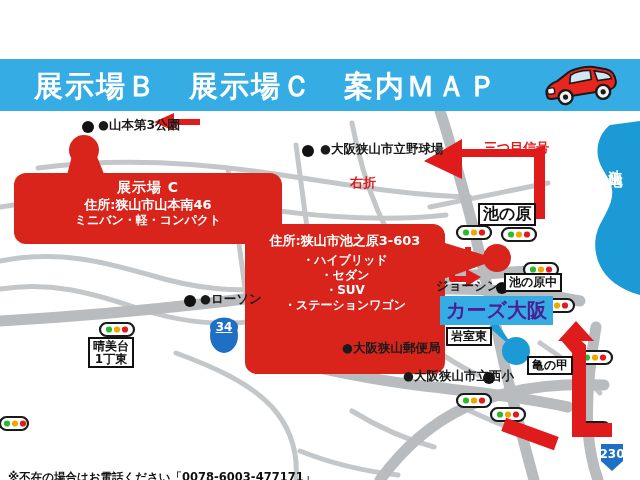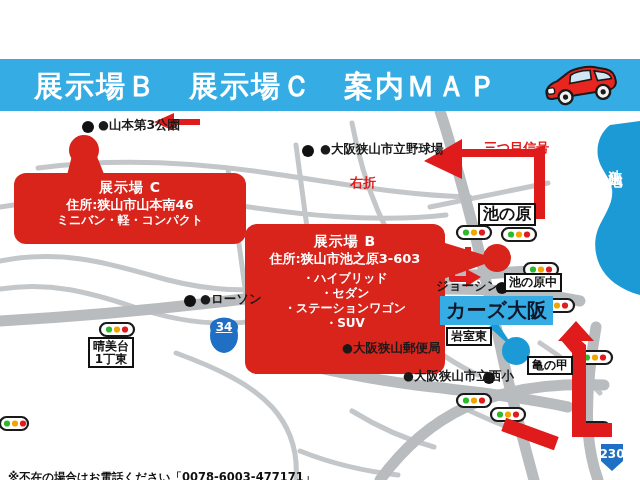--- a/index.html
+++ b/index.html
@@ -23,21 +23,21 @@
 
   .boxlbl{position:absolute;white-space:nowrap;background:#ffffff;
       border:2px solid #111;color:#111;font-weight:bold;text-align:center;
       line-height:1.05;padding:1px 3px;}
 
   .redtxt{position:absolute;white-space:nowrap;color:#e01b1b;font-weight:bold;}
 
   .lake-label{position:absolute;color:#ffffff;font-weight:bold;
       writing-mode:vertical-rl;text-orientation:upright;letter-spacing:2px;}
 
-  .carsosaka{position:absolute;background:#35ade4;color:#0f172a;font-weight:bold;
+  .carsosaka{position:absolute;background:#35ade4;color:#4c1d95;font-weight:bold;
       white-space:nowrap;padding:1px 6px;letter-spacing:0px;}
 
   
   .callout{position:absolute;background:#d8241b;color:#fff;border-radius:12px;
       text-align:center;font-weight:bold;}
   .callout .c-title{font-size:14px;line-height:18px;letter-spacing:1px;}
   .callout .c-addr{font-size:13px;line-height:17px;}
   .callout .c-item{font-size:12px;line-height:15px;text-align:center;}
 
   
@@ -226,36 +226,35 @@
       <path d="M516 240 L489 216 L496 210 Z" fill="#1c9ad6"></path>
 
       <g>
         <ellipse cx="224" cy="216" rx="14" ry="9.5" fill="#1f6fc4"></ellipse>
       </g>
       <g>
         <path d="M601 333 L623 333 L623 350 L612 360 L601 350 Z" fill="#1f6fc4"></path>
       </g>
     </svg>
 
-    <div class="callout" style="left:14px;top:62px;width:232px;height:66px;padding-top:5px;">
+    <div class="callout" style="left:14px;top:62px;width:268px;height:66px;padding-top:5px;">
       <div class="c-title">展示場 C</div>
       <div class="c-addr">住所:狭山市山本南46</div>
       <div class="c-item">ミニバン・軽・コンパクト</div>
     </div>
 
     <div style="position:absolute;left:66px;top:40px;width:40px;height:28px;
                 background:#d8241b;clip-path:polygon(18% 0,72% 0,100% 100%,0 100%);"></div>
 
     <div class="callout" style="left:245px;top:113px;width:200px;height:142px;padding-top:8px;">
-      <div class="c-title">展示場 B</div>
       <div class="c-addr">住所:狭山市池之原3-603</div>
       <div class="c-item" style="margin-top:4px;">・ハイブリッド</div>
       <div class="c-item">・セダン</div>
+      <div class="c-item">・SUV</div>
       <div class="c-item">・ステーションワゴン</div>
-      <div class="c-item">・SUV</div>
     </div>
 
     <div style="position:absolute;left:432px;top:128px;width:66px;height:44px;
                 background:#d8241b;clip-path:polygon(0 0,100% 46%,0 100%);"></div>
 
     <div class="lbl" style="left:98px;top:6px;font-size:12.5px;">●山本第3公園</div>
 
     <div class="lbl" style="left:320px;top:30px;font-size:12.5px;">●大阪狭山市立野球場</div>
 
     <div class="lbl" style="left:200px;top:180px;font-size:12.5px;">●ローソン</div>

